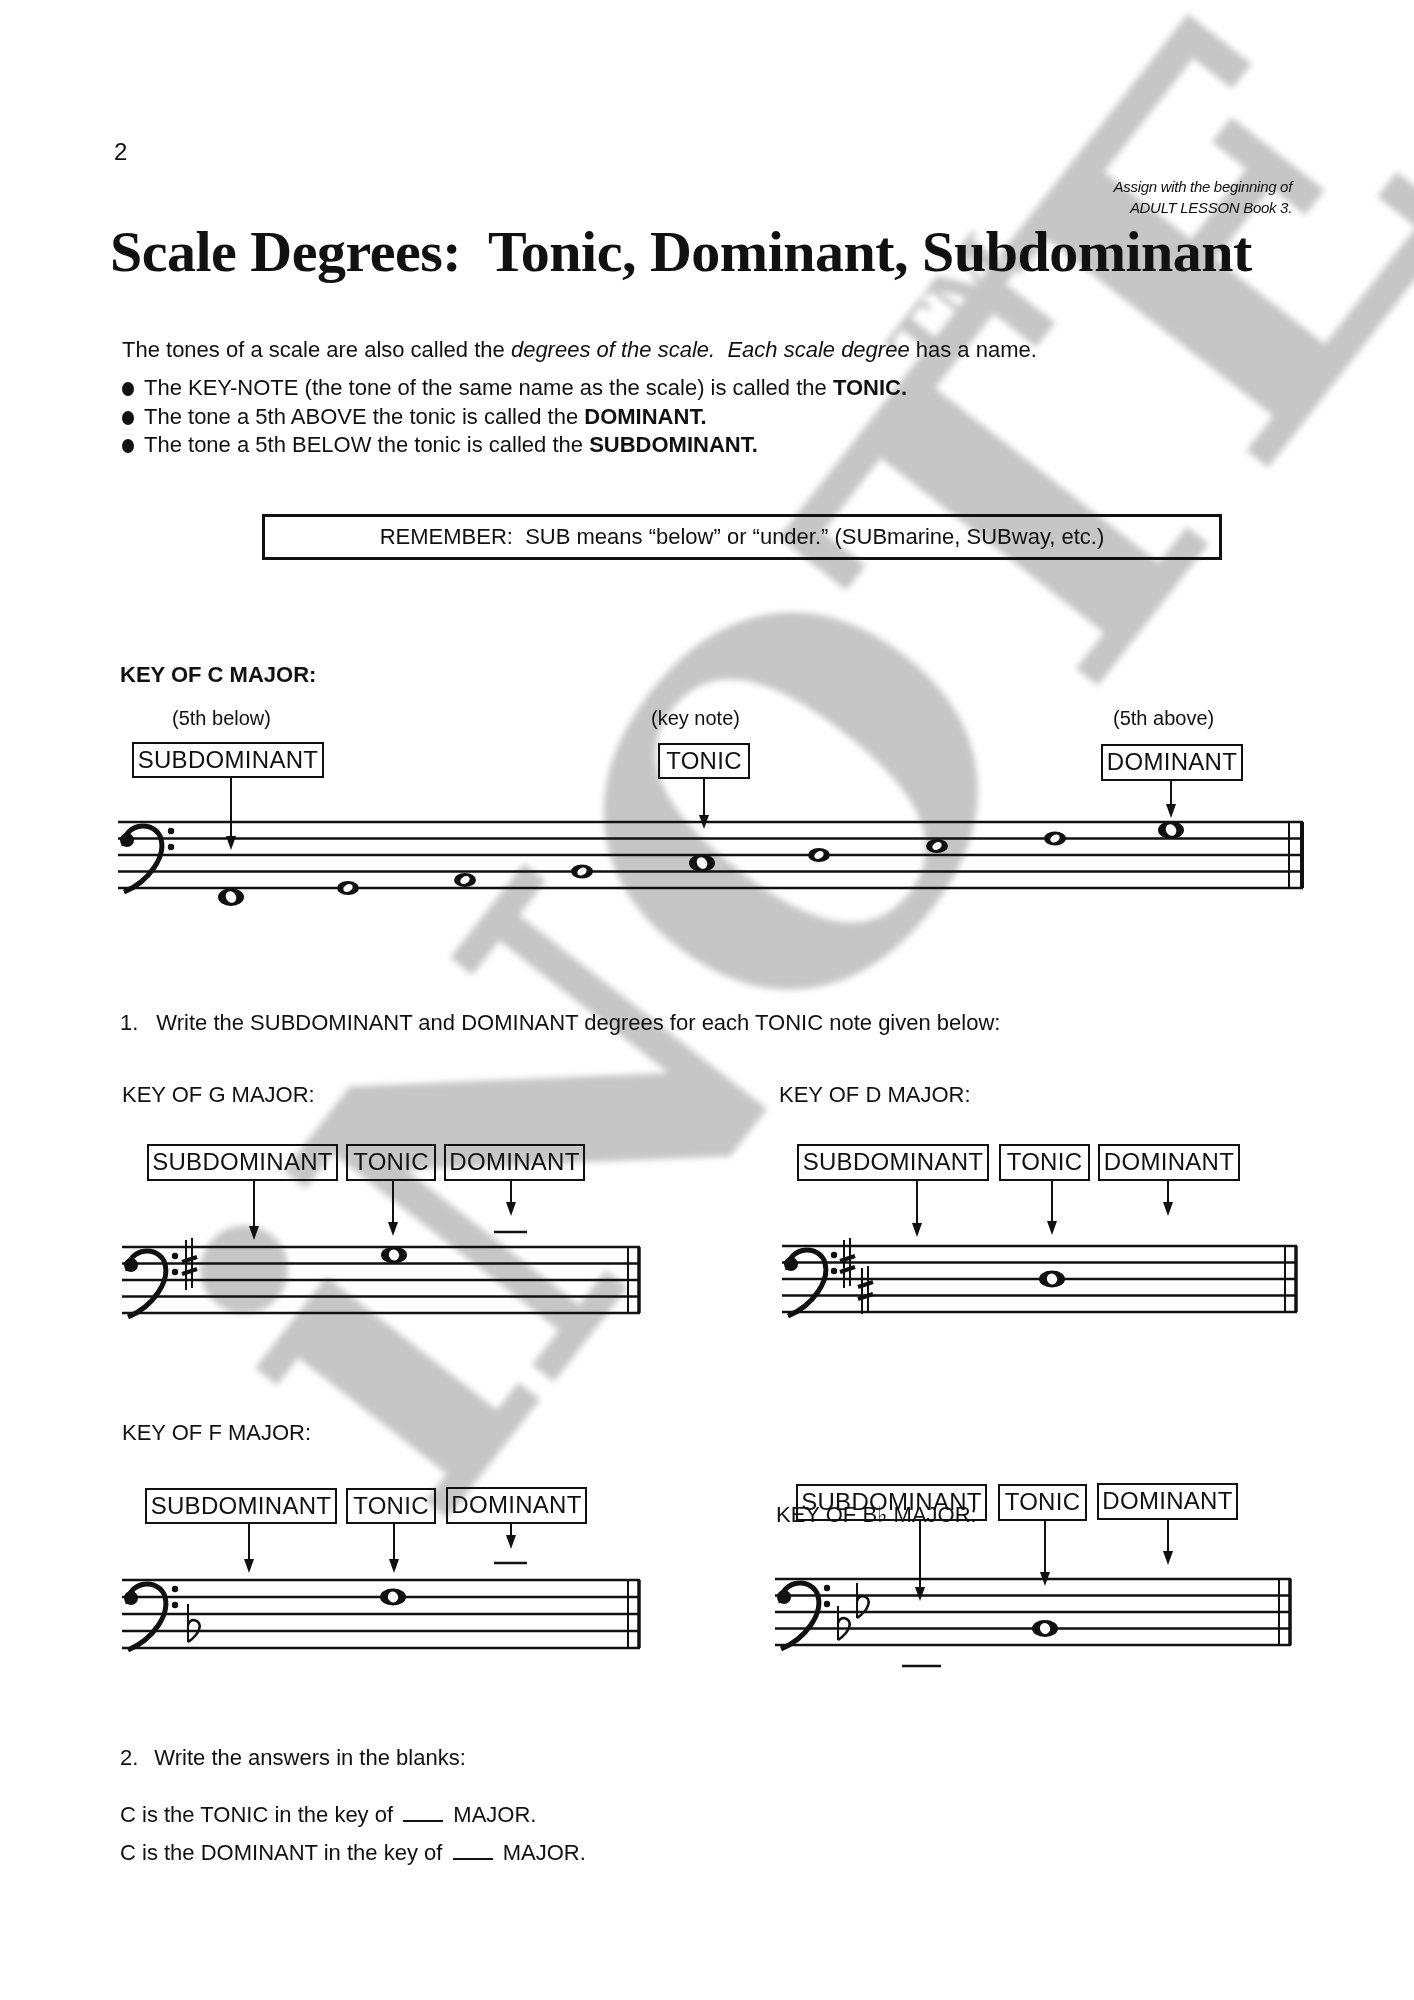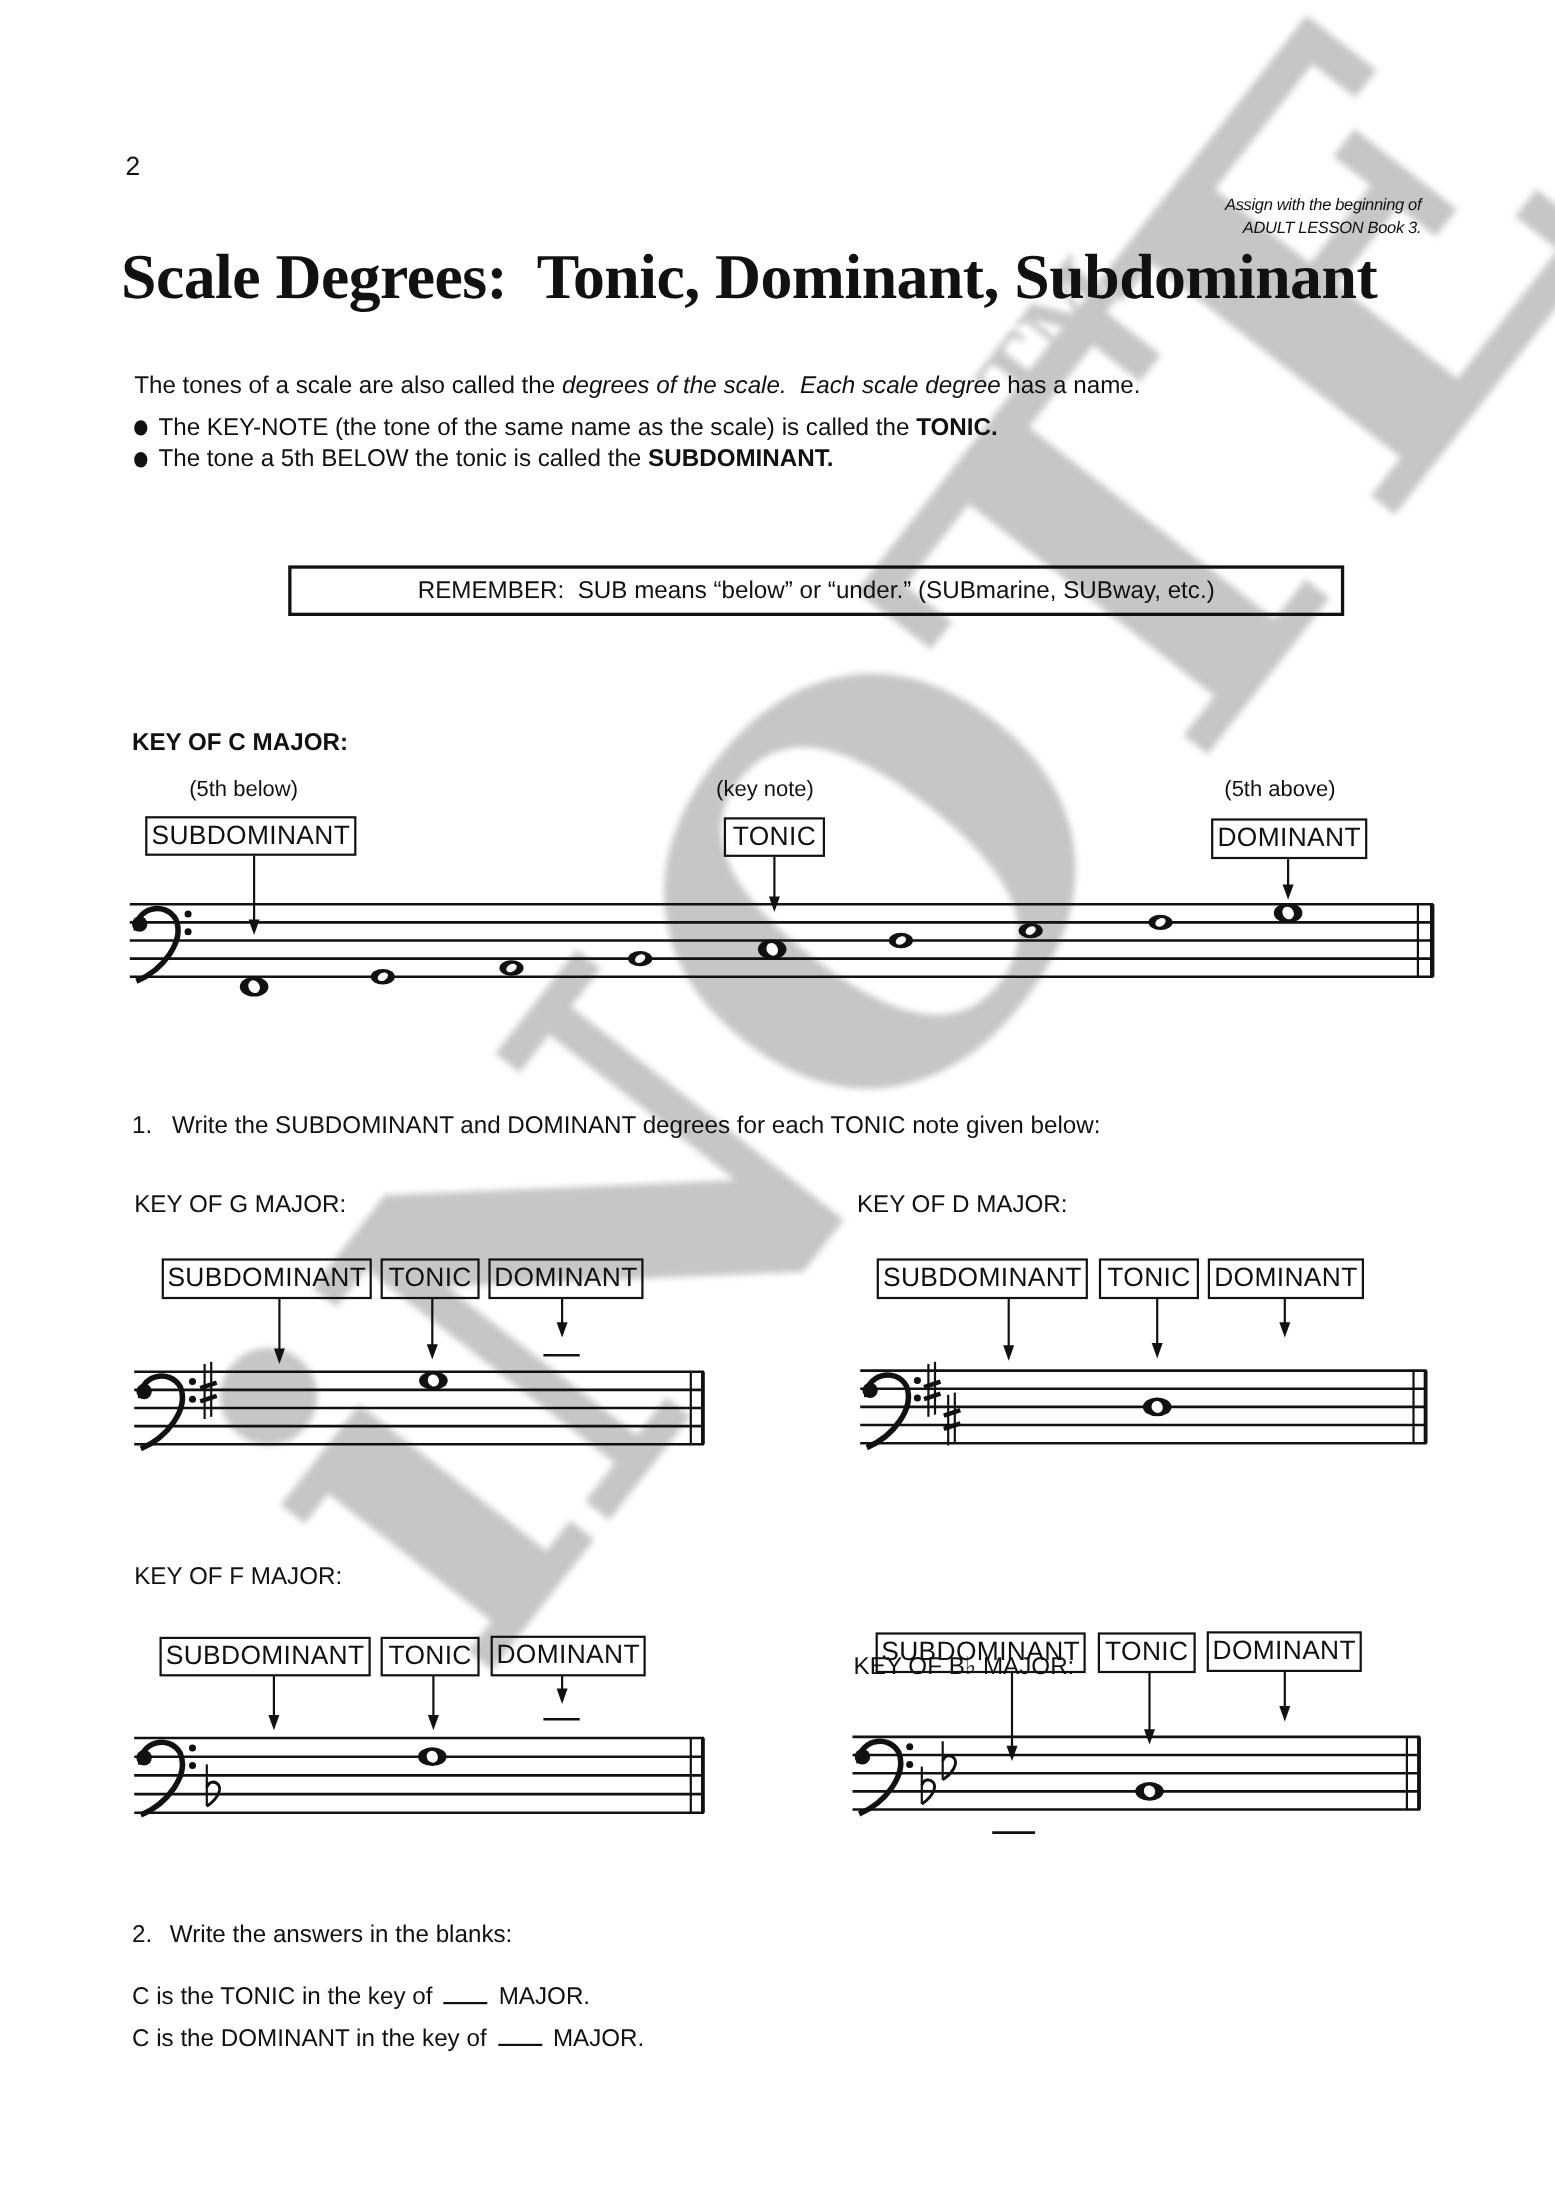--- a/index.html
+++ b/index.html
@@ -47,20 +47,21 @@
     <div>Assign with the beginning of</div>
     <div>ADULT LESSON Book 3.</div>
   </div>
   <div class="abs title" style="white-space:pre;">Scale Degrees:  Tonic, Dominant, Subdominant</div>
 
   <div class="abs intro">
     <span style="white-space:pre;">The tones of a scale are also called the </span><em>degrees</em><span style="white-space:pre;font-style:italic;"> of the scale.  Each </span><em>scale degree</em><span style="white-space:pre;"> has a name.</span>
   </div>
   <ul class="abs bullets">
     <li><span class="dot"></span><span style="white-space:pre;">The KEY-NOTE (the tone of the same name as the scale) is called the </span><b>TONIC.</b></li>
+    <li><span class="dot"></span><span style="white-space:pre;">The tone a 5th ABOVE the tonic is called the </span><b>DOMINANT.</b></li>
     <li><span class="dot"></span><span style="white-space:pre;">The tone a 5th BELOW the tonic is called the </span><b>SUBDOMINANT.</b></li>
   </ul>
 
   <div class="abs remember" style="white-space:pre;">REMEMBER:  SUB means “below” or “under.” (SUBmarine, SUBway, etc.)</div>
 
   <div class="abs section-head bold" style="left:120px; top:638px;">KEY OF C MAJOR:</div>
 
   <div class="lbl" style="left:172px; top:707px;">(5th below)</div>
   <div class="lbl" style="left:651px; top:707px;">(key note)</div>
   <div class="lbl" style="left:1113px; top:707px;">(5th above)</div>

